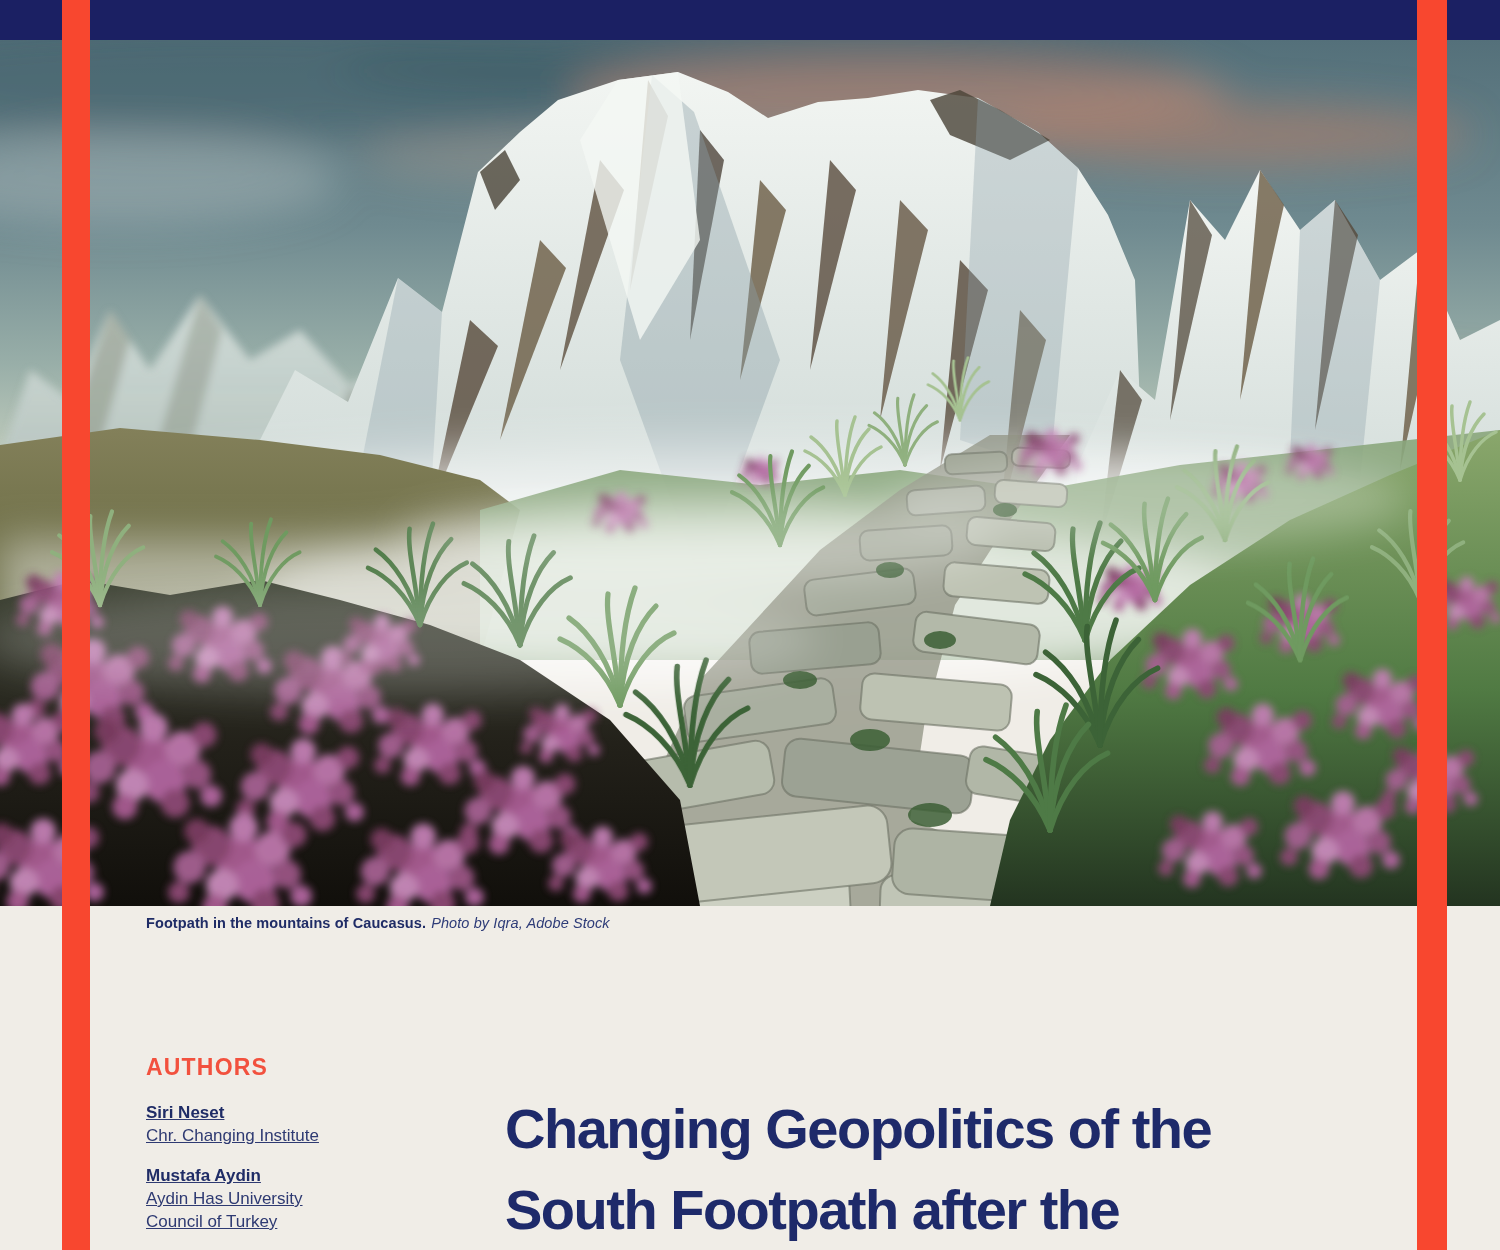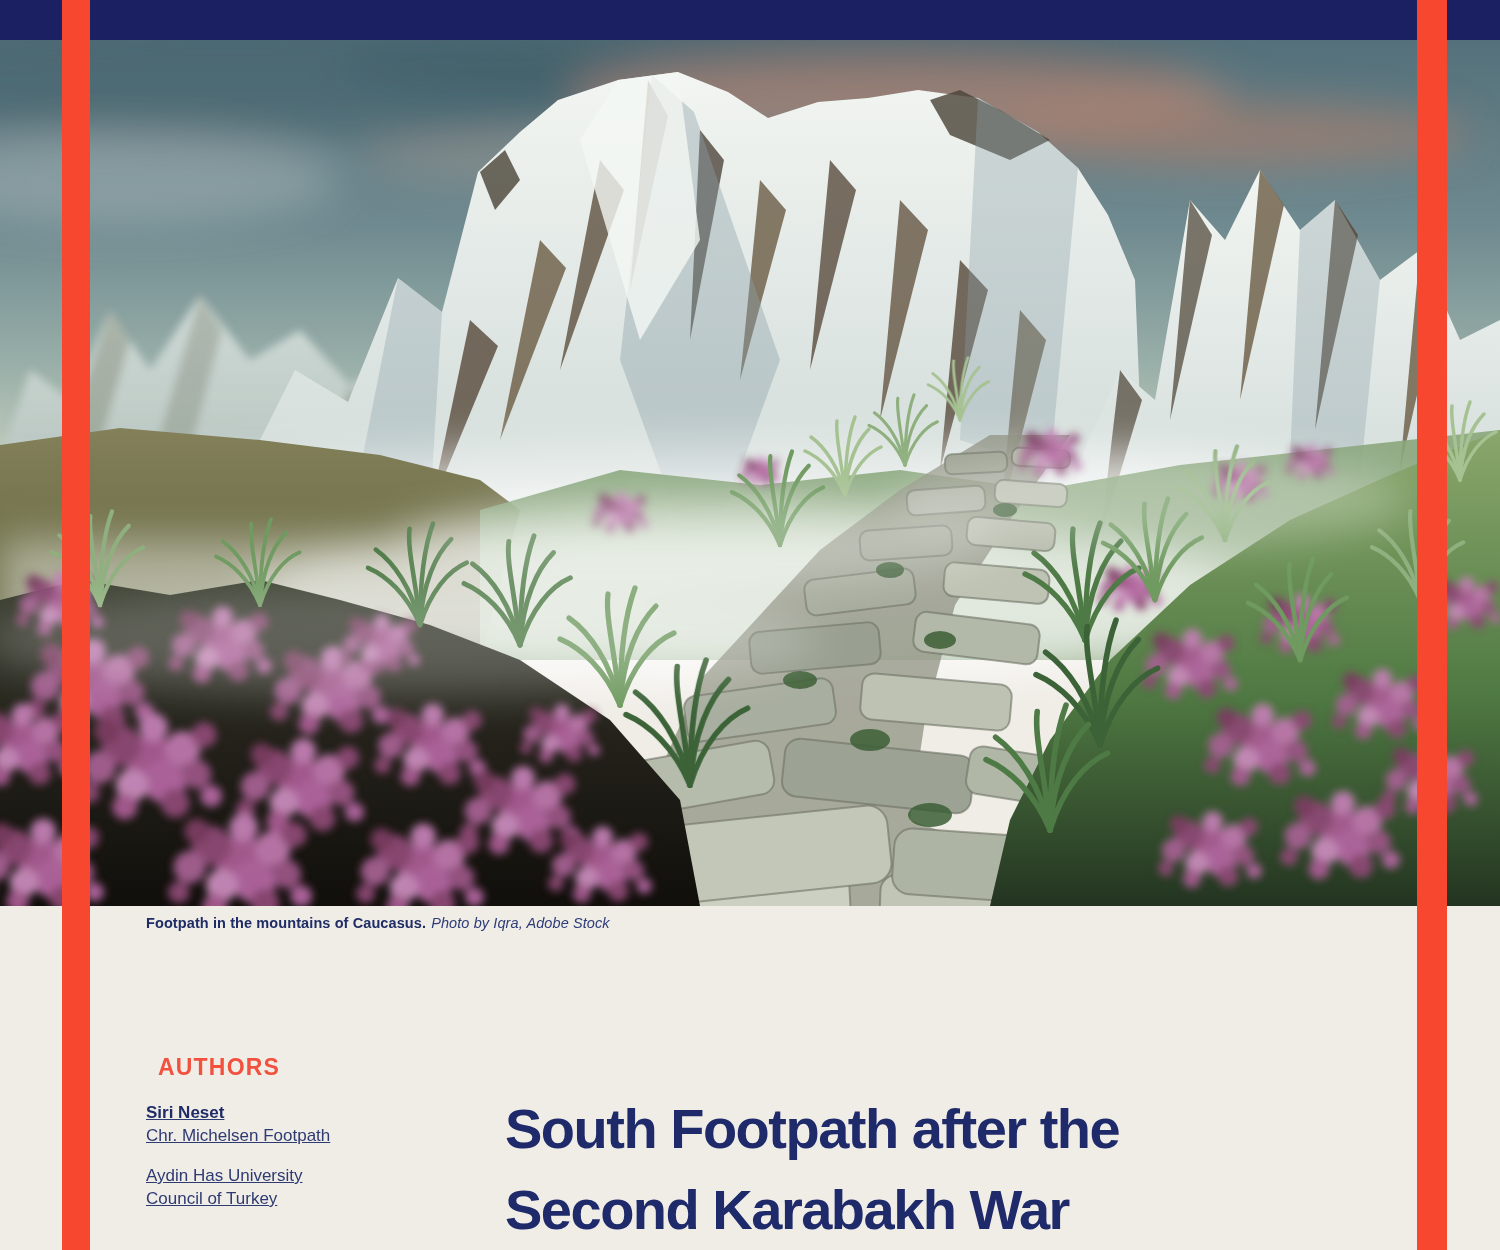--- a/index.html
+++ b/index.html
@@ -25,21 +25,21 @@
     position:absolute;left:146px;top:915px;width:760px;
     font-size:14.5px;color:#20306b;z-index:6;letter-spacing:.1px;
   }
   .caption .cap-bold{font-weight:bold;color:#1f2c66;}
   .caption .cap-credit{font-style:italic;color:#2e3c78;margin-left:5px;margin-top:36px;}
   .authors{
     position:absolute;left:146px;top:1054px;width:330px;z-index:6;
   }
   .authors-heading{
     color:#f2513e;font-weight:bold;font-size:23px;letter-spacing:1.2px;
-    margin:0 0 20px 12px;
+    margin:0 0 20px 0;
   }
   .author{margin-bottom:17px;font-size:17px;line-height:23px;color:#2e3a72;text-decoration:underline;}
   .author-name{font-weight:bold;color:#1f2c66;}
   .title{
     position:absolute;left:505px;top:1050px;width:790px;z-index:6;
     font-size:56px;line-height:81px;font-weight:bold;color:#1e2a6a;
     letter-spacing:-1.5px;
   }
 </style>
 </head>
@@ -329,24 +329,26 @@
 <div class="stripe right"></div>
 
 <div class="caption">
   <span class="cap-bold">Footpath in the mountains of Caucasus.</span><span class="cap-credit">Photo by Iqra, Adobe Stock</span>
 </div>
 
 <div class="authors">
   <div class="authors-heading">AUTHORS</div>
   <div class="author">
     <div class="author-name">Siri Neset</div>
-    <div>Chr. Michelsen Footpath</div>
+    <div>Chr. Changing Institute</div>
   </div>
   <div class="author">
+    <div class="author-name">Mustafa Aydin</div>
     <div>Aydin Has University</div>
     <div>Council of Turkey</div>
   </div>
 </div>
 
 <h1 class="title">
+  <div>Changing Geopolitics of the</div>
   <div>South Footpath after the</div>
   <div>Second Karabakh War</div>
 </h1>
 
 </body></html>

